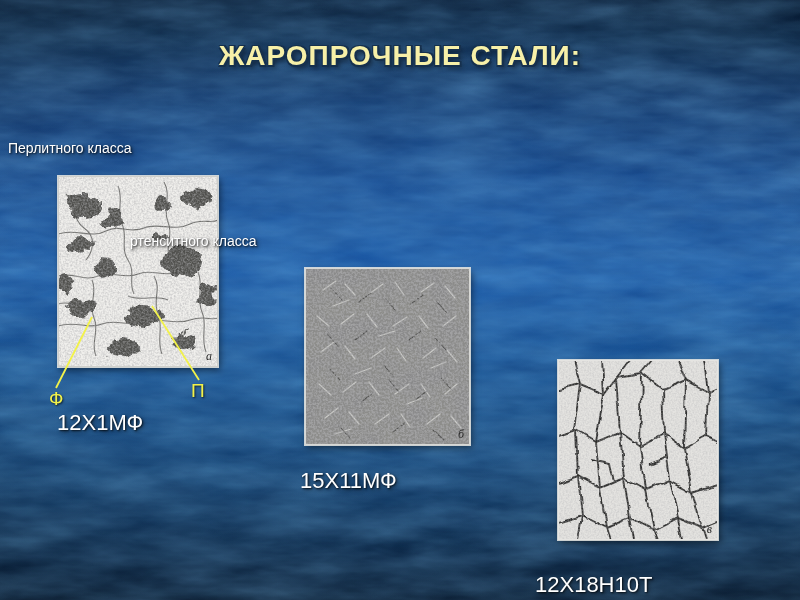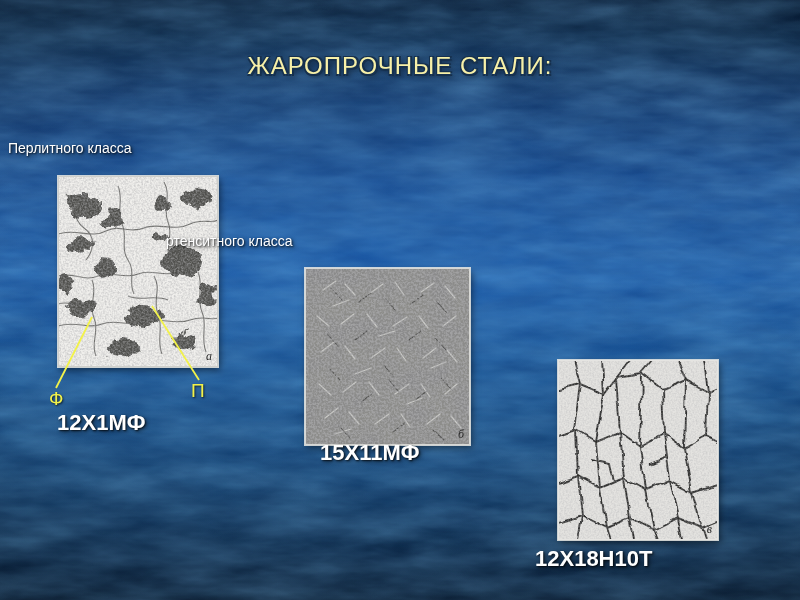--- a/index.html
+++ b/index.html
@@ -42,24 +42,24 @@
   #vig {
     position:absolute; inset:0;
     pointer-events:none;
     background:radial-gradient(ellipse 120% 85% at 50% 46%,
        rgba(40,110,190,.26) 0%, rgba(20,70,130,.06) 45%, rgba(0,0,0,.30) 100%);
   }
 
   
   #title {
     position:absolute;
-    left:0; top:52px; width:800px;
+    left:0; top:40px; width:800px;
     text-align:center;
-    font-size:24px;
-    font-weight:400;
+    font-size:28px;
+    font-weight:700;
     letter-spacing:1px;
     color:#f7f0a8;
     white-space:nowrap;
     text-shadow:
        2px 2px 0 #16304d,
        2px -1px 0 #16304d,
       -1px 2px 0 #16304d,
       -1px -1px 0 #16304d,
        3px 3px 5px rgba(0,0,0,.55);
   }
@@ -67,35 +67,35 @@
   
   .class-label {
     position:absolute;
     color:#ffffff;
     font-size:14px;
     font-weight:400;
     white-space:nowrap;
     text-shadow:1px 1px 2px rgba(0,0,0,.75), 2px 2px 4px rgba(0,0,0,.45);
   }
   #lbl-pearlite   { left:8px;   top:140px; }
-  #lbl-martensite { left:130px; top:233px;margin-left:36px; }
+  #lbl-martensite { left:130px; top:233px; }
   #lbl-austenite  { left:492px; top:322px; }
 
   
   .grade {
     position:absolute;
     color:#ffffff;
     font-size:22px;
-    font-weight:700;
+    font-weight:400;
     white-space:nowrap;
     text-shadow:1px 1px 2px rgba(0,0,0,.75), 2px 2px 4px rgba(0,0,0,.45);
   }
   #grade-1 { left:57px;  top:410px; }
-  #grade-2 { left:300px; top:440px;margin-left:20px; }
-  #grade-3 { left:535px; top:546px; }
+  #grade-2 { left:300px; top:468px; }
+  #grade-3 { left:535px; top:572px; }
 
   
   .micro {
     position:absolute;
     background:#e9e9e6;
     box-shadow:0 0 0 1px rgba(235,235,230,.85), 2px 3px 7px rgba(0,0,0,.5);
     overflow:hidden;
   }
   #micro-pearlite   { left:58px;  top:176px; width:160px; height:191px; }
   #micro-martensite { left:305px; top:268px; width:165px; height:177px; }

